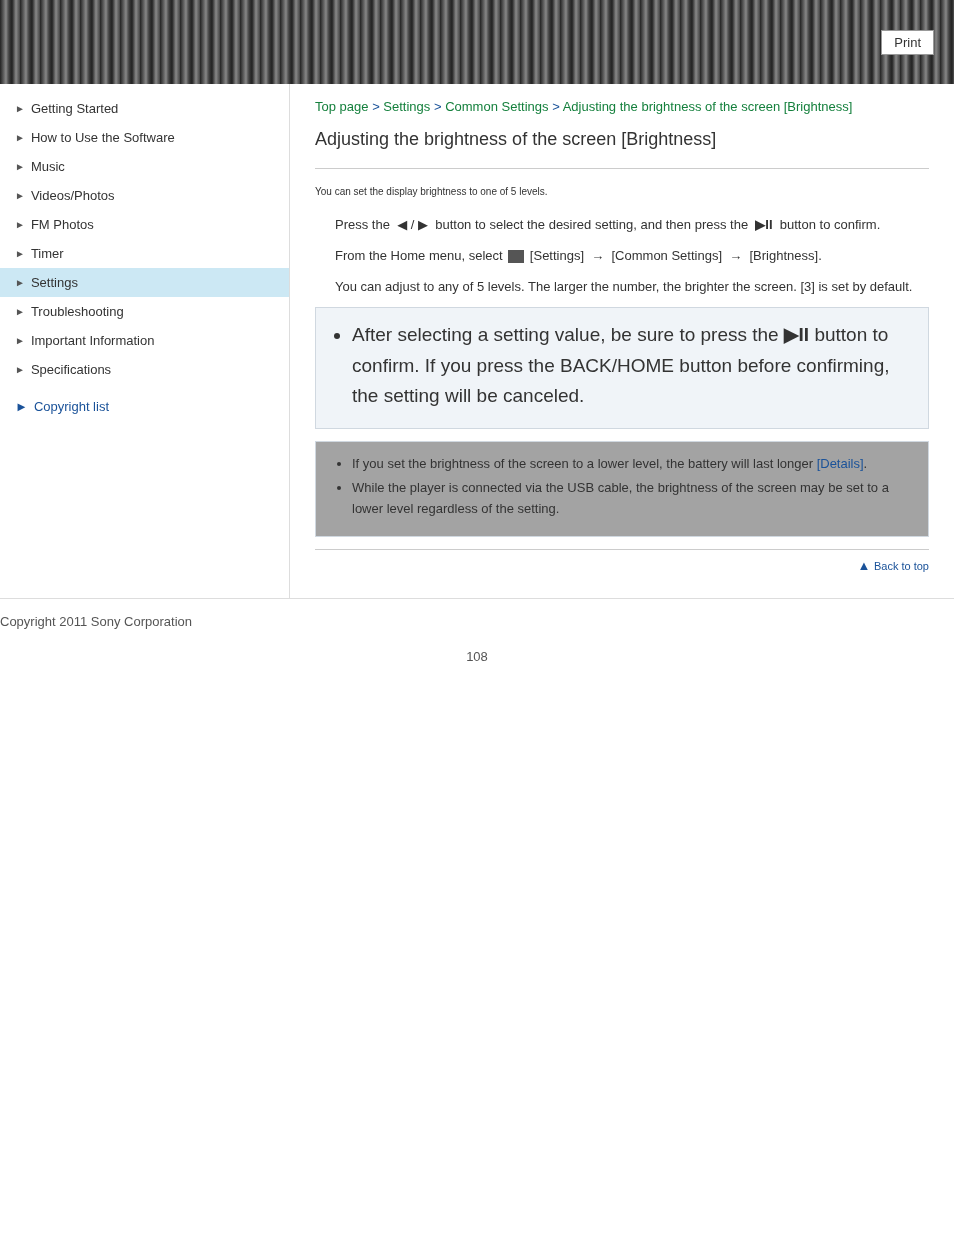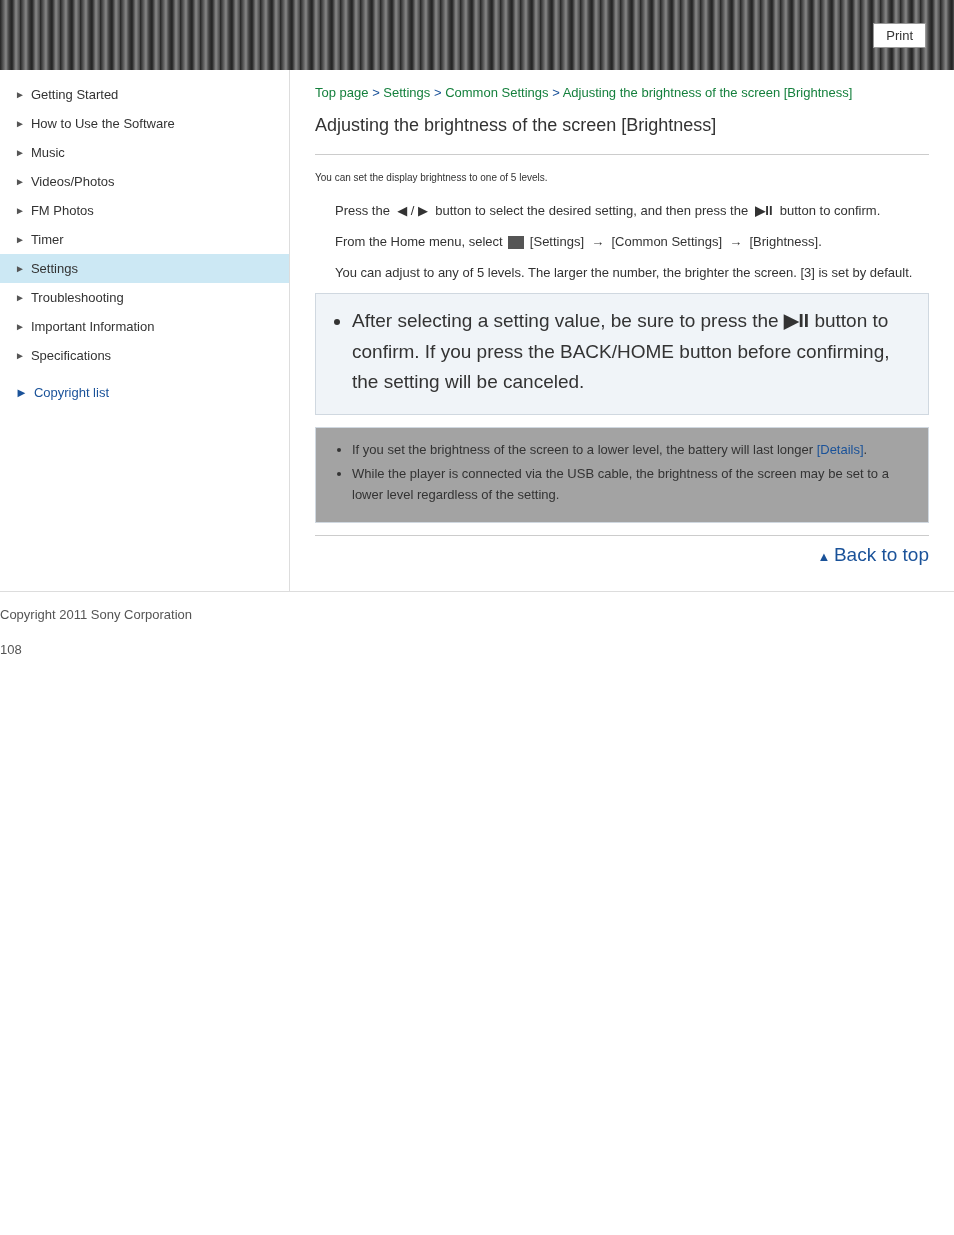--- a/index.html
+++ b/index.html
@@ -7,31 +7,31 @@
       font-family: Arial, sans-serif;
       font-size: 13px;
       color: #333;
       background: #fff;
       width: 954px;
     }
 
     
     .header-bar {
       width: 100%;
-      height: 70px;
+      height: 84px;
       background: repeating-linear-gradient(
         90deg,
         #222 0px, #444 2px, #666 4px, #888 6px, #555 8px, #333 10px,
         #222 12px, #555 14px, #888 16px, #666 18px, #444 20px
       );
       position: relative;
       display: flex;
       align-items: center;
       justify-content: flex-end;
-      padding-right: 28px;
+      padding-right: 20px;
     }
     .print-button {
       background: #fff;
       border: 1px solid #999;
       padding: 4px 12px;
       font-size: 13px;
       cursor: pointer;
       color: #333;
     }
 
@@ -167,33 +167,34 @@
     .back-to-top-row {
       text-align: right;
       margin-top: 10px;
       margin-bottom: 5px;
       border-top: 1px solid #ccc;
       padding-top: 8px;
     }
     .back-to-top {
       color: #1a5299;
       text-decoration: none;
-      font-size: 19px;
+      font-size: 11px;
     }
 
     
     .footer {
       font-size: 13px;
       color: #555;
       padding: 15px 0 10px 0;
       border-top: 1px solid #ddd;
     }
 
     
     .page-number {
+      text-align: center;
       font-size: 13px;
       color: #555;
       padding: 10px 0;
     }
   </style>
 </head>
 <body>
 
 <div class="header-bar">
   <button class="print-button">Print</button>

